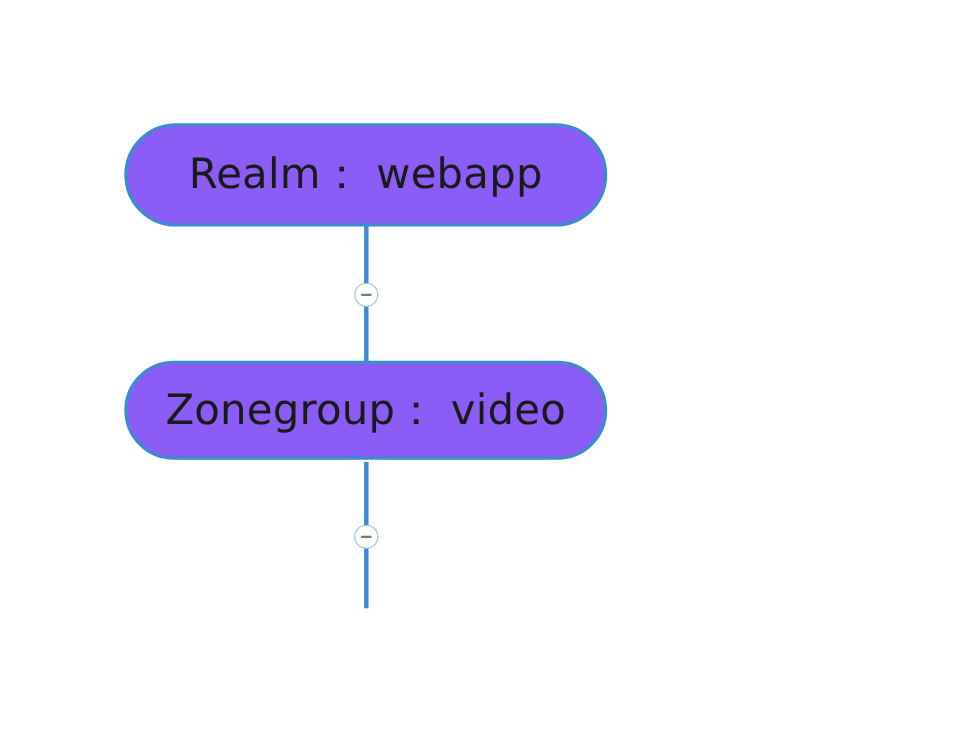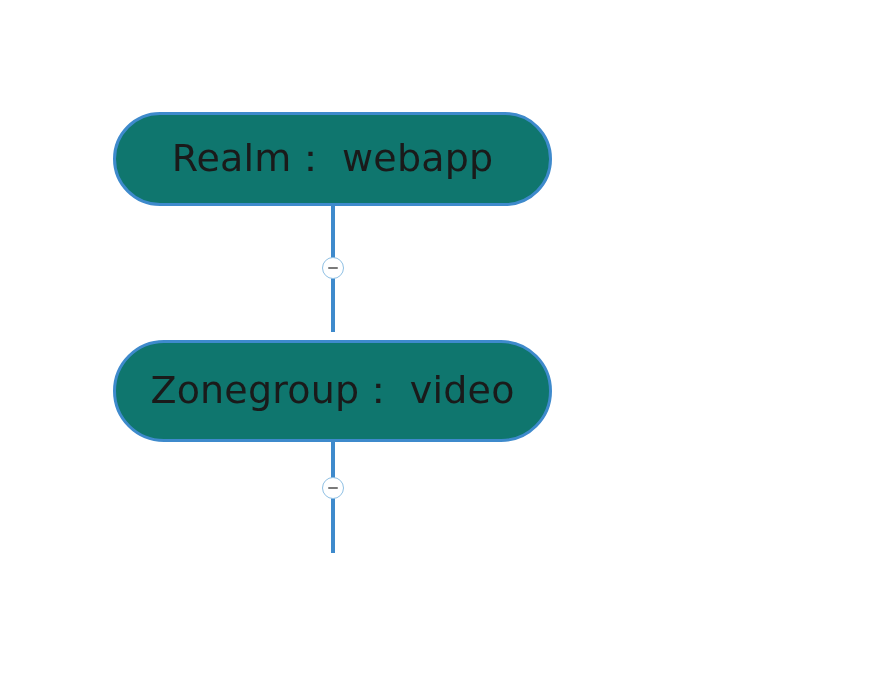--- a/index.html
+++ b/index.html
@@ -51,41 +51,41 @@
     background: #7a7a7a;
     border-radius: 1px;
   }
   #badge-1 { left: 322px; top: 257px; }
   #badge-2 { left: 322px; top: 477px; }
 
   
   .node {
     position: absolute;
     box-sizing: border-box;
-    background: #0f766e;
+    background: #8b5cf6;
     border: 3px solid #3E8ACC;
     border-radius: 999px;
     display: flex;
     align-items: center;
     justify-content: center;
     z-index: 2;
     cursor: pointer;
   }
   .node-label {
     color: #1A1A1A;
     font-size: 38px;
     line-height: 1;
     white-space: nowrap;
     letter-spacing: 0.2px;
     font-weight: 400;
     padding-bottom: 3px;
   }
 
   #node-realm      { left: 113px; top: 112px; width: 439px; height: 94px; }
-  #node-zonegroup  { left: 113px; top: 328px; width: 439px; height: 102px; margin-top: 12px; }
+  #node-zonegroup  { left: 113px; top: 328px; width: 439px; height: 90px; }
   #node-zone       { left: 137px; top: 550px; width: 393px; height: 94px; }
 </style>
 </head>
 <body>
 
 <div id="canvas">
 
   <div class="connector" id="connector-1"></div>
 
   <div class="collapse-badge" id="badge-1">

